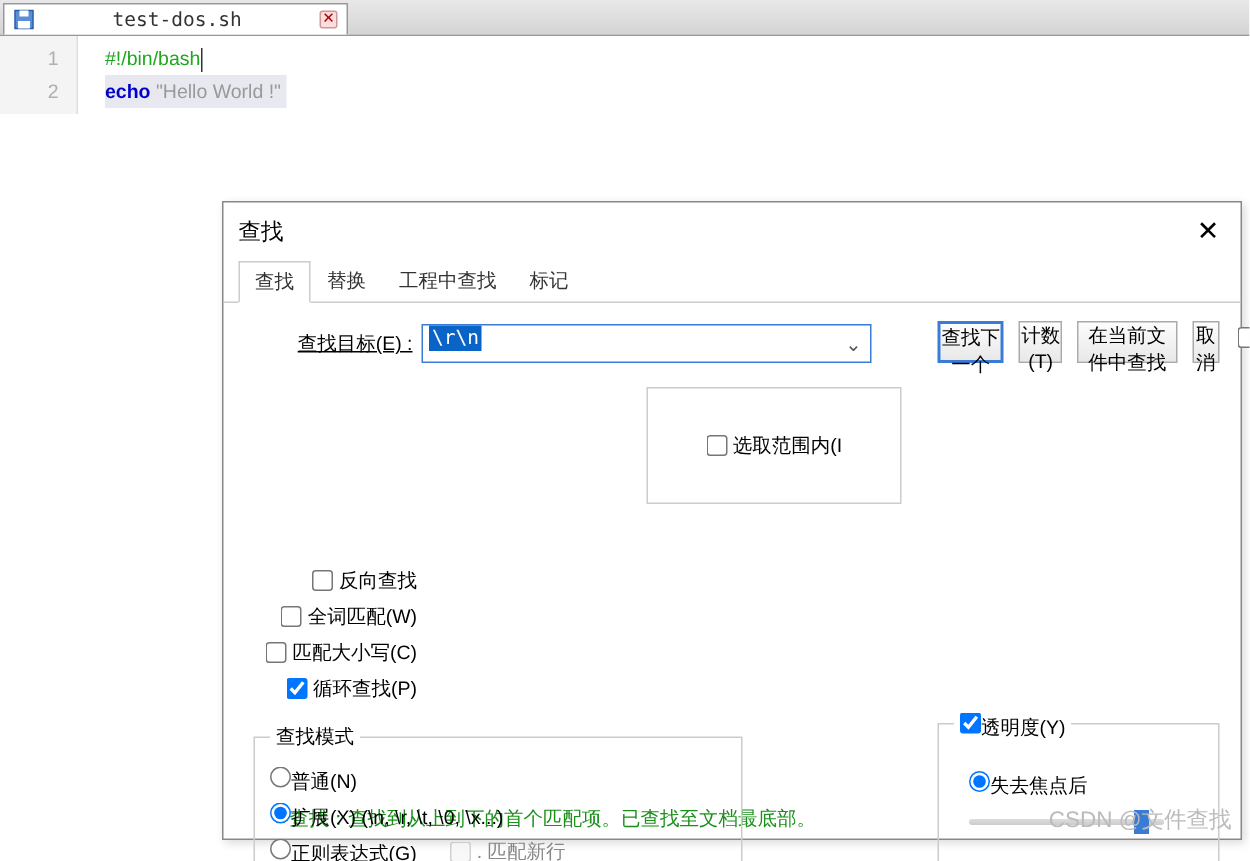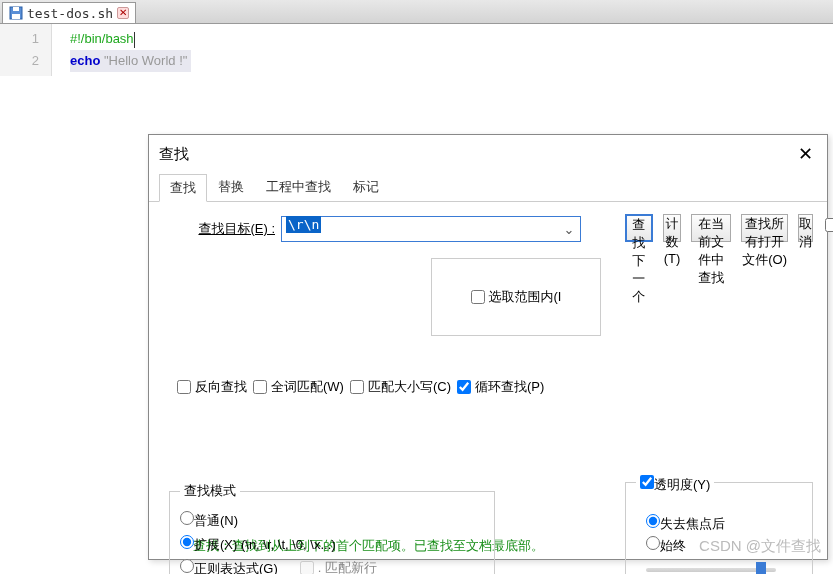--- a/index.html
+++ b/index.html
@@ -1,19 +1,19 @@
 <!DOCTYPE html>
 <html><head>
 <meta charset="utf-8">
 <style>
 * { box-sizing: border-box; margin: 0; padding: 0; font-family: "Microsoft YaHei", "SimSun", sans-serif; font-size: 13px; }
 body { background: #fff; width: 833px; height: 574px; position: relative; overflow: hidden; }
 
 .tab-bar { background: linear-gradient(#e8e8e8, #d4d4d4); height: 24px; border-bottom: 1px solid #999; display: flex; align-items: stretch; }
-.file-tab { background: #fff; border: 1px solid #999; border-bottom: none; display: flex; align-items: center; padding: 0 6px; margin: 2px 0 0 2px; }
+.file-tab { background: #fff; border: 1px solid #999; border-bottom: none; display: flex; align-items: center; padding: 0 6px; margin: 2px 0 0 2px; gap: 48px; }
 .file-tab .disk-icon { width: 14px; height: 14px; margin-right: 4px; }
 .file-tab .label { font-family: "Consolas", monospace; font-size: 13px; color: #333; }
 .file-tab .close-x { margin-left: 4px; width: 12px; height: 12px; display: flex; align-items: center; justify-content: center; color: #a00; border: 1px solid #c99; border-radius: 2px; font-size: 10px; line-height: 1; background: #fdd; }
 
 .editor { display: flex; background: #fff; font-family: "Consolas", "Courier New", monospace; font-size: 15px; }
 .gutter { width: 52px; background: #f4f4f4; text-align: right; padding: 4px 12px 4px 0; color: #b0b0b0; border-right: 1px solid #ddd; }
 .gutter div { height: 22px; line-height: 22px; }
 .code { padding: 4px 0 0 18px; }
 .code .line { height: 22px; line-height: 22px; white-space: pre; }
 .code .comment { color: #1ea81e; }
@@ -42,21 +42,21 @@
 .search-dd { position: absolute; right: 2px; top: 2px; width: 20px; height: 22px; display: flex; align-items: center; justify-content: center; color: #555; }
 
 .right-btns { position: absolute; right: 14px; top: 12px; width: 188px; display: flex; flex-direction: row; gap: 10px; }
 .right-btns button { height: 28px; border: 1px solid #aaa; background: linear-gradient(#fdfdfd, #e8e8e8); cursor: pointer; }
 .right-btns button.primary { border: 2px solid #3a7bd5; }
 .extra-chk { position: absolute; right: -26px; top: 4px; }
 
 .middle-box { position: absolute; left: 282px; top: 56px; width: 170px; height: 78px; border: 1px solid #ccc; display: flex; align-items: center; justify-content: center; }
 .middle-box label { display: flex; align-items: center; gap: 4px; }
 
-.opts-left { position: absolute; left: 28px; top: 176px; display: flex; flex-direction: row; gap: 6px; align-items: flex-end; }
+.opts-left { position: absolute; left: 28px; top: 176px; display: flex; flex-direction: column; gap: 6px; align-items: flex-end; }
 .opts-left label { display: flex; align-items: center; gap: 4px; }
 
 .mode-fieldset { position: absolute; left: 20px; top: 280px; width: 326px; height: 100px; border: 1px solid #ccc; padding: 8px 10px 6px 10px; }
 .mode-fieldset legend { padding: 0 4px; }
 .mode-fieldset .r-row { display: flex; align-items: center; gap: 4px; height: 24px; }
 .mode-fieldset .r-row .extra { margin-left: 18px; color: #888; display: flex; align-items: center; gap: 4px; }
 
 .trans-fieldset { position: absolute; right: 14px; top: 280px; width: 188px; height: 100px; border: 1px solid #ccc; padding: 6px 10px; }
 .trans-fieldset .t-head { display: flex; align-items: center; gap: 4px; margin-bottom: 4px; position: relative; top: -14px; background: #fff; width: fit-content; padding: 0 4px; }
 .trans-fieldset .r-row { display: flex; align-items: center; gap: 4px; height: 22px; margin-left: 10px; }
@@ -117,21 +117,20 @@
         <div class="search-input"><span class="sel">\r\n</span></div>
         <div class="search-dd">⌄</div>
       </div>
     </div>
 
     <div class="right-btns">
       <input type="checkbox" class="extra-chk" style="">
       <button class="primary">查找下一个</button>
       <button>计数(T)</button>
       <button>在当前文件中查找</button>
-      <button>查找所有打开文件(O)</button>
       <button>取消</button>
     </div>
 
     <div class="middle-box">
       <label>
           <input type="checkbox" style="">
           <span>选取范围内(I</span>
         </label>
     </div>
 
@@ -171,23 +170,20 @@
       </div>
     </fieldset>
 
     <fieldset class="trans-fieldset">
       <div class="t-head">
           <label><input type="checkbox" checked="" style=""><span>透明度(Y)</span></label>
         </div>
       <div class="r-row">
           <label><input type="radio" name="t" checked="" style=""><span>失去焦点后</span></label>
         </div>
-      <div class="r-row">
-          <label><input type="radio" name="t" style=""><span>始终</span></label>
-        </div>
       <div class="slider">
           <div class="thumb"></div>
         </div>
     </fieldset>
   </div>
 
   <div class="status-line">查找：查找到从上到下的首个匹配项。已查找至文档最底部。</div>
 </div>
 
 <div class="watermark">CSDN @文件查找</div>

